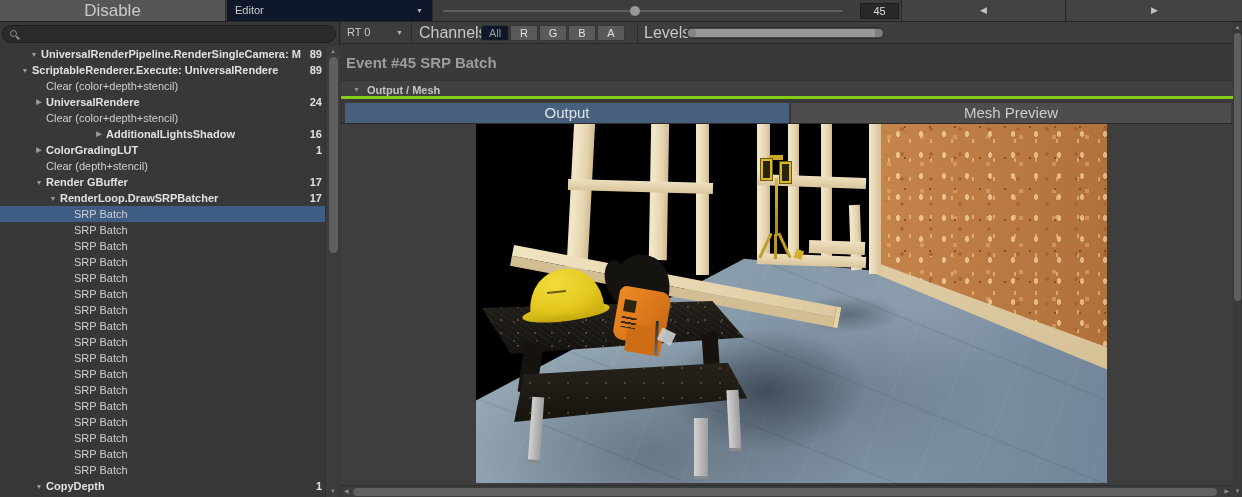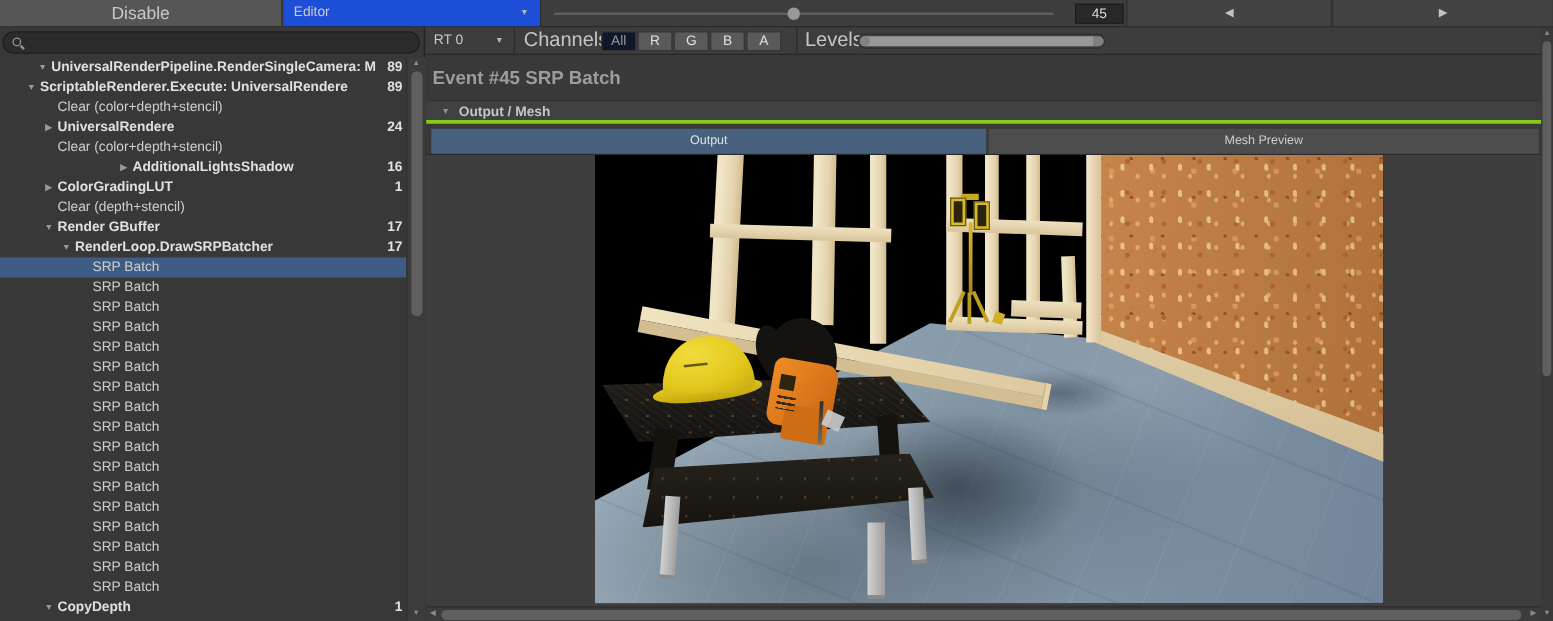--- a/index.html
+++ b/index.html
@@ -3,22 +3,22 @@
 <meta charset="utf-8">
 <style>
   html,body{margin:0;padding:0;width:1242px;height:497px;overflow:hidden;
     background:#383838;font-family:"Liberation Sans",sans-serif;
     -webkit-font-smoothing:antialiased;}
   *{box-sizing:border-box;}
 
   
   .topbar{position:absolute;left:0;top:0;width:1242px;height:22px;background:#3d3d3d;border-bottom:1px solid #242424;}
   .btn-disable{position:absolute;left:0;top:0;width:226px;height:21px;background:#565656;border-right:1px solid #2b2b2b;
-    color:#c9c9c9;font-size:14px;text-align:center;line-height:21px;}
-  .dd-editor{position:absolute;left:227px;top:0;width:206px;height:21px;background:#1d4ed8;border-right:1px solid #2b2b2b;
+    color:#c9c9c9;font-size:17px;text-align:center;line-height:21px;}
+  .dd-editor{position:absolute;left:227px;top:0;width:206px;height:21px;background:#0f172a;border-right:1px solid #2b2b2b;
     color:#cccccc;font-size:11px;line-height:21px;padding-left:8px;}
   .dd-editor .dd-arrow{position:absolute;right:9px;top:0;font-size:7px;color:#b5b5b5;line-height:21px;}
   .ev-slider{position:absolute;left:443px;top:10px;width:400px;height:2px;background:#5f5f5f;border-radius:1px;}
   .ev-handle{position:absolute;left:187px;top:-4px;width:10px;height:10px;border-radius:50%;background:#989898;}
   .ev-value{position:absolute;left:860px;top:3px;width:39px;height:16px;background:#282828;border:1px solid #1c1c1c;
     color:#dddddd;font-size:11px;text-align:center;font-family:"Liberation Sans",sans-serif;padding:0;}
   .tb-sep{position:absolute;top:0;height:21px;border-left:1px solid #2b2b2b;}
   .btn-prev,.btn-next{position:absolute;top:0;height:21px;background:#434343;color:#c2c2c2;font-size:9px;
     text-align:center;line-height:21px;}
   .btn-prev{left:902px;width:164px;border-right:1px solid #2b2b2b;}
@@ -58,21 +58,21 @@
   .minmax{position:absolute;left:345px;top:5px;width:198px;height:12px;background:#454545;border:1px solid #2e2e2e;border-radius:6px;}
   .mm-fill{position:absolute;left:1px;top:1px;width:187px;height:8px;background:#989898;border-radius:5px 0 0 5px;}
   .mm-lhandle{position:absolute;left:1px;top:1px;width:8px;height:8px;background:#838383;border-radius:50%;}
   .mm-rhandle{position:absolute;left:188px;top:1px;width:8px;height:8px;background:#7f7f7f;border-radius:0 6px 6px 0;}
 
   .event-title{position:absolute;left:5px;top:24px;height:34px;line-height:34px;font-size:15px;font-weight:bold;color:#9d9d9d;}
   .foldout{position:absolute;left:0;top:58px;width:100%;height:19px;background:#404040;border-top:1px solid #333;border-bottom:3px solid #84cc16;}
   .foldout .fo-arrow{position:absolute;left:12px;top:0;font-size:7px;color:#8f8f8f;line-height:18px;}
   .foldout .fo-label{position:absolute;left:26px;top:0;font-size:11px;font-weight:bold;color:#c5c5c5;line-height:18px;}
   .tabs{position:absolute;left:0;top:81px;width:100%;height:21px;border-bottom:1px solid #2a2a2a;}
-  .tab{position:absolute;top:0;height:20px;line-height:20px;text-align:center;font-size:10px;}
+  .tab{position:absolute;top:0;height:20px;line-height:20px;text-align:center;font-size:15px;}
   .tab-output{left:4px;width:444px;background:var(--tab-blue,#46607d);color:#e0e4e9;}
   .tab-mesh{left:450px;width:440px;background:#4d4d4d;color:#cdcdcd;}
 
   .preview-wrap{position:absolute;left:0;top:102px;width:100%;height:361px;background:#3e3e3e;}
   .scene{position:absolute;left:135px;top:0;width:631px;height:359px;background:#000;overflow:hidden;}
 
   .hscroll{position:absolute;left:0;top:463px;width:100%;height:12px;background:#3c3c3c;border-top:1px solid #2d2d2d;}
   .hscroll .sb-thumb{position:absolute;left:12px;top:2px;width:864px;height:8px;background:#606060;border-radius:4px;}
   .hs-arrow{position:absolute;top:0;font-size:6px;color:#8c8c8c;line-height:11px;}
   .vscroll-r{position:absolute;left:1233px;top:22px;width:9px;height:475px;background:#3a3a3a;}

